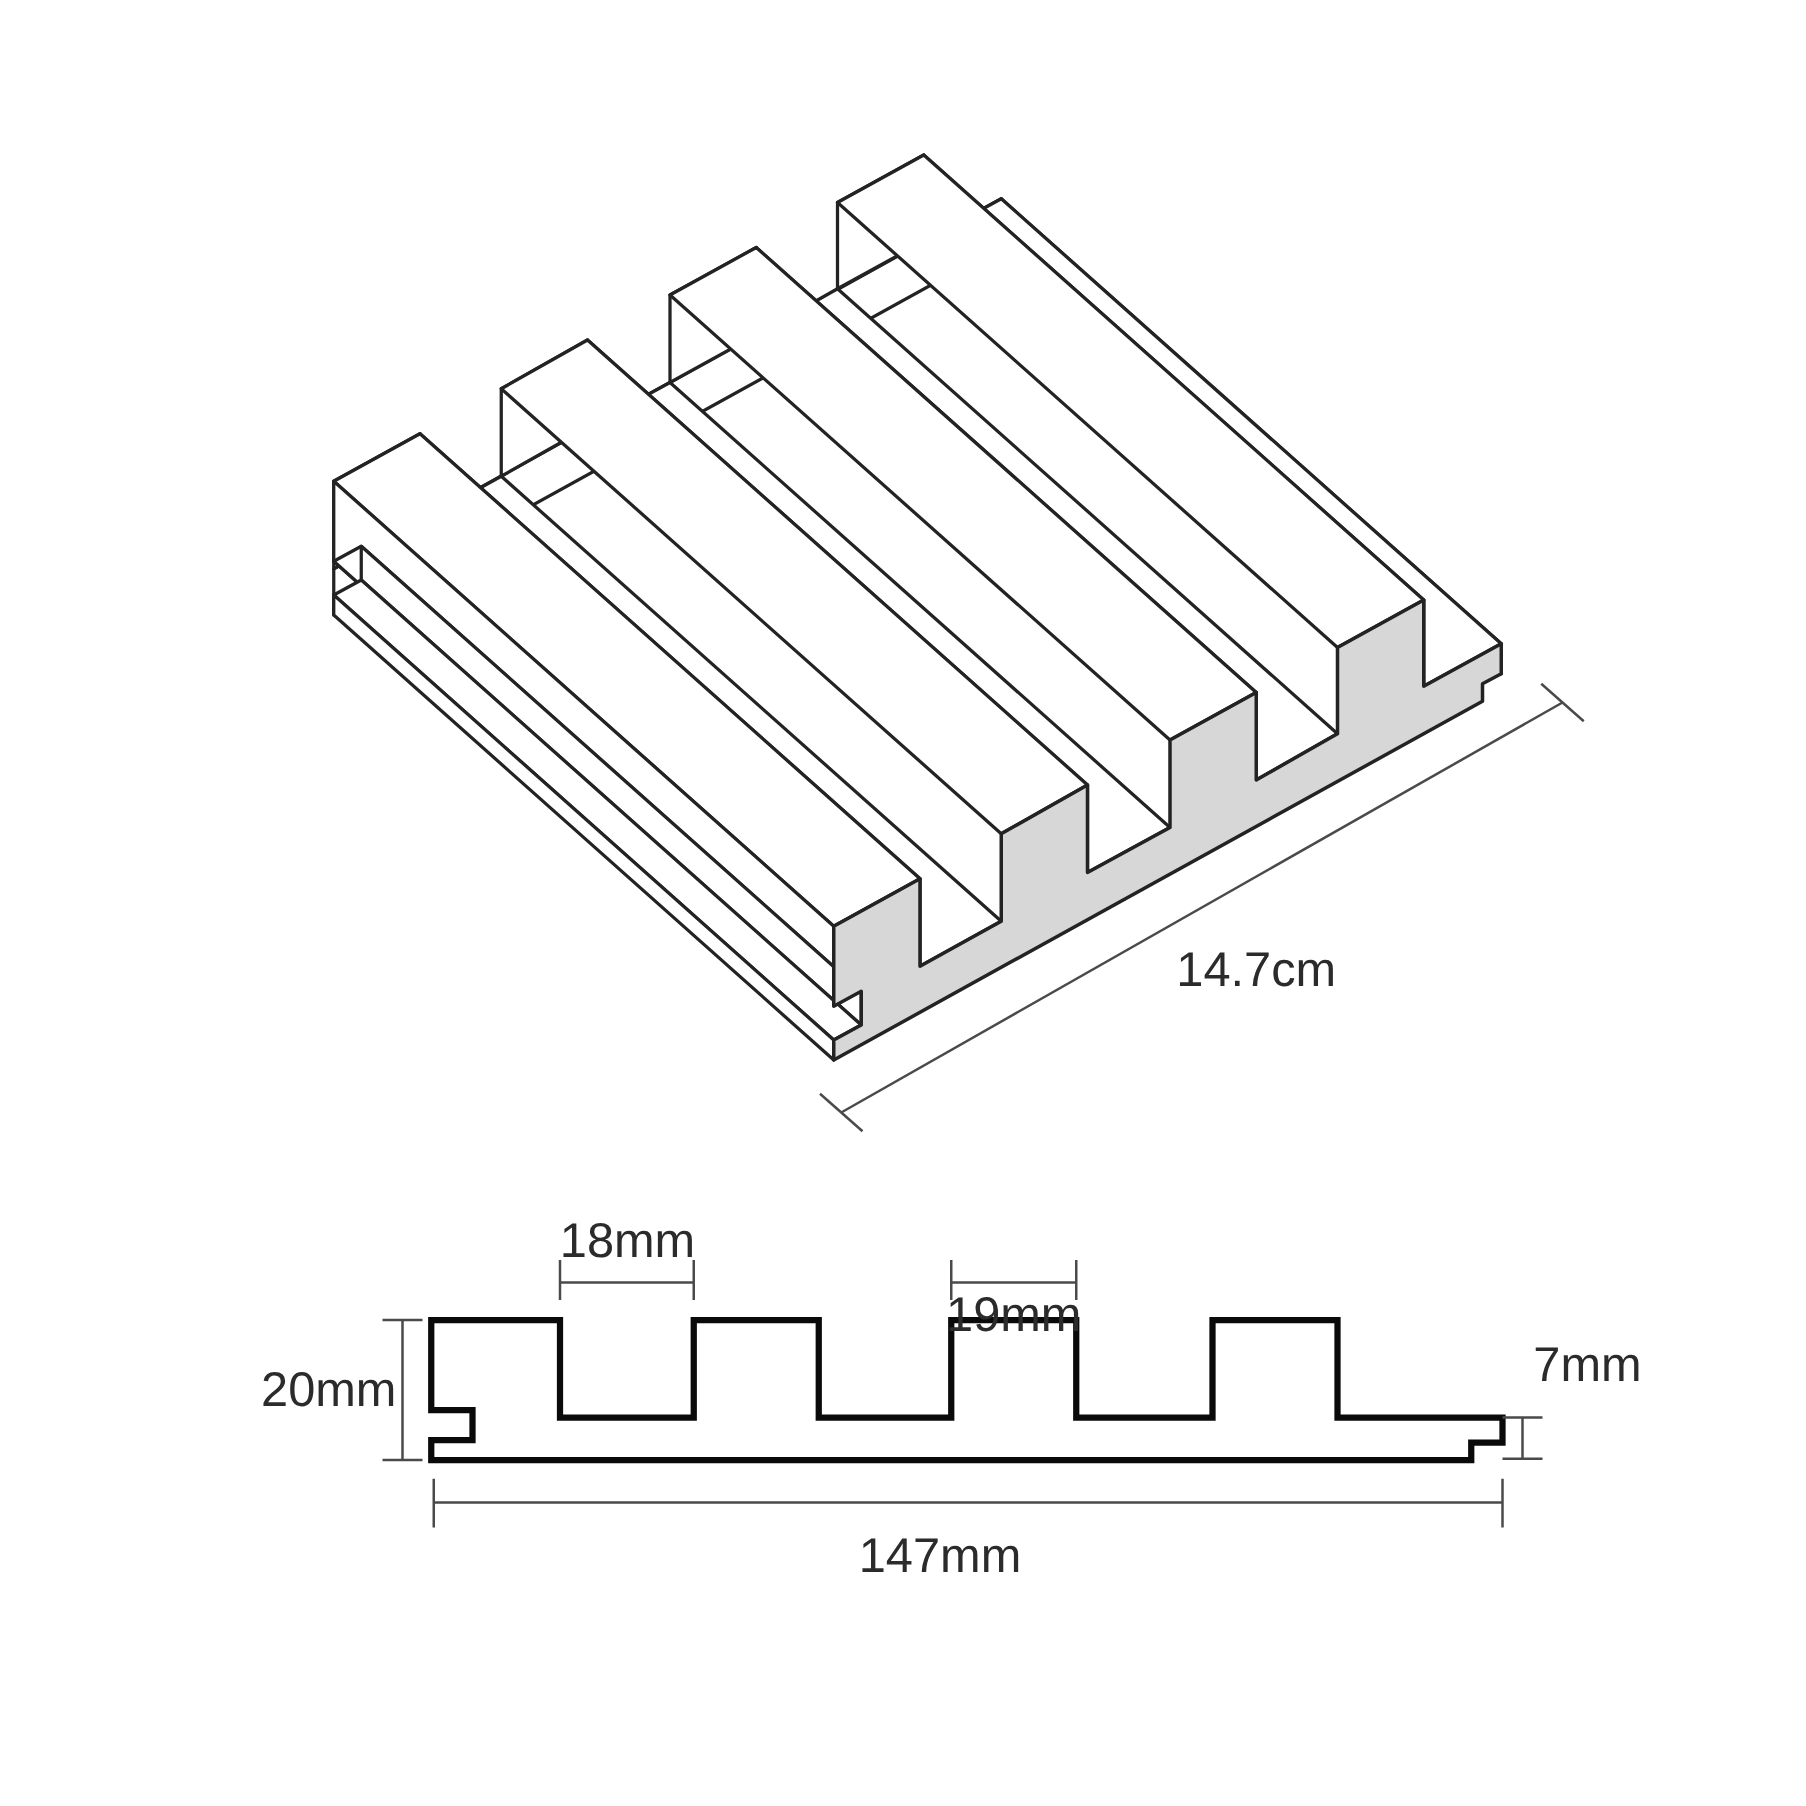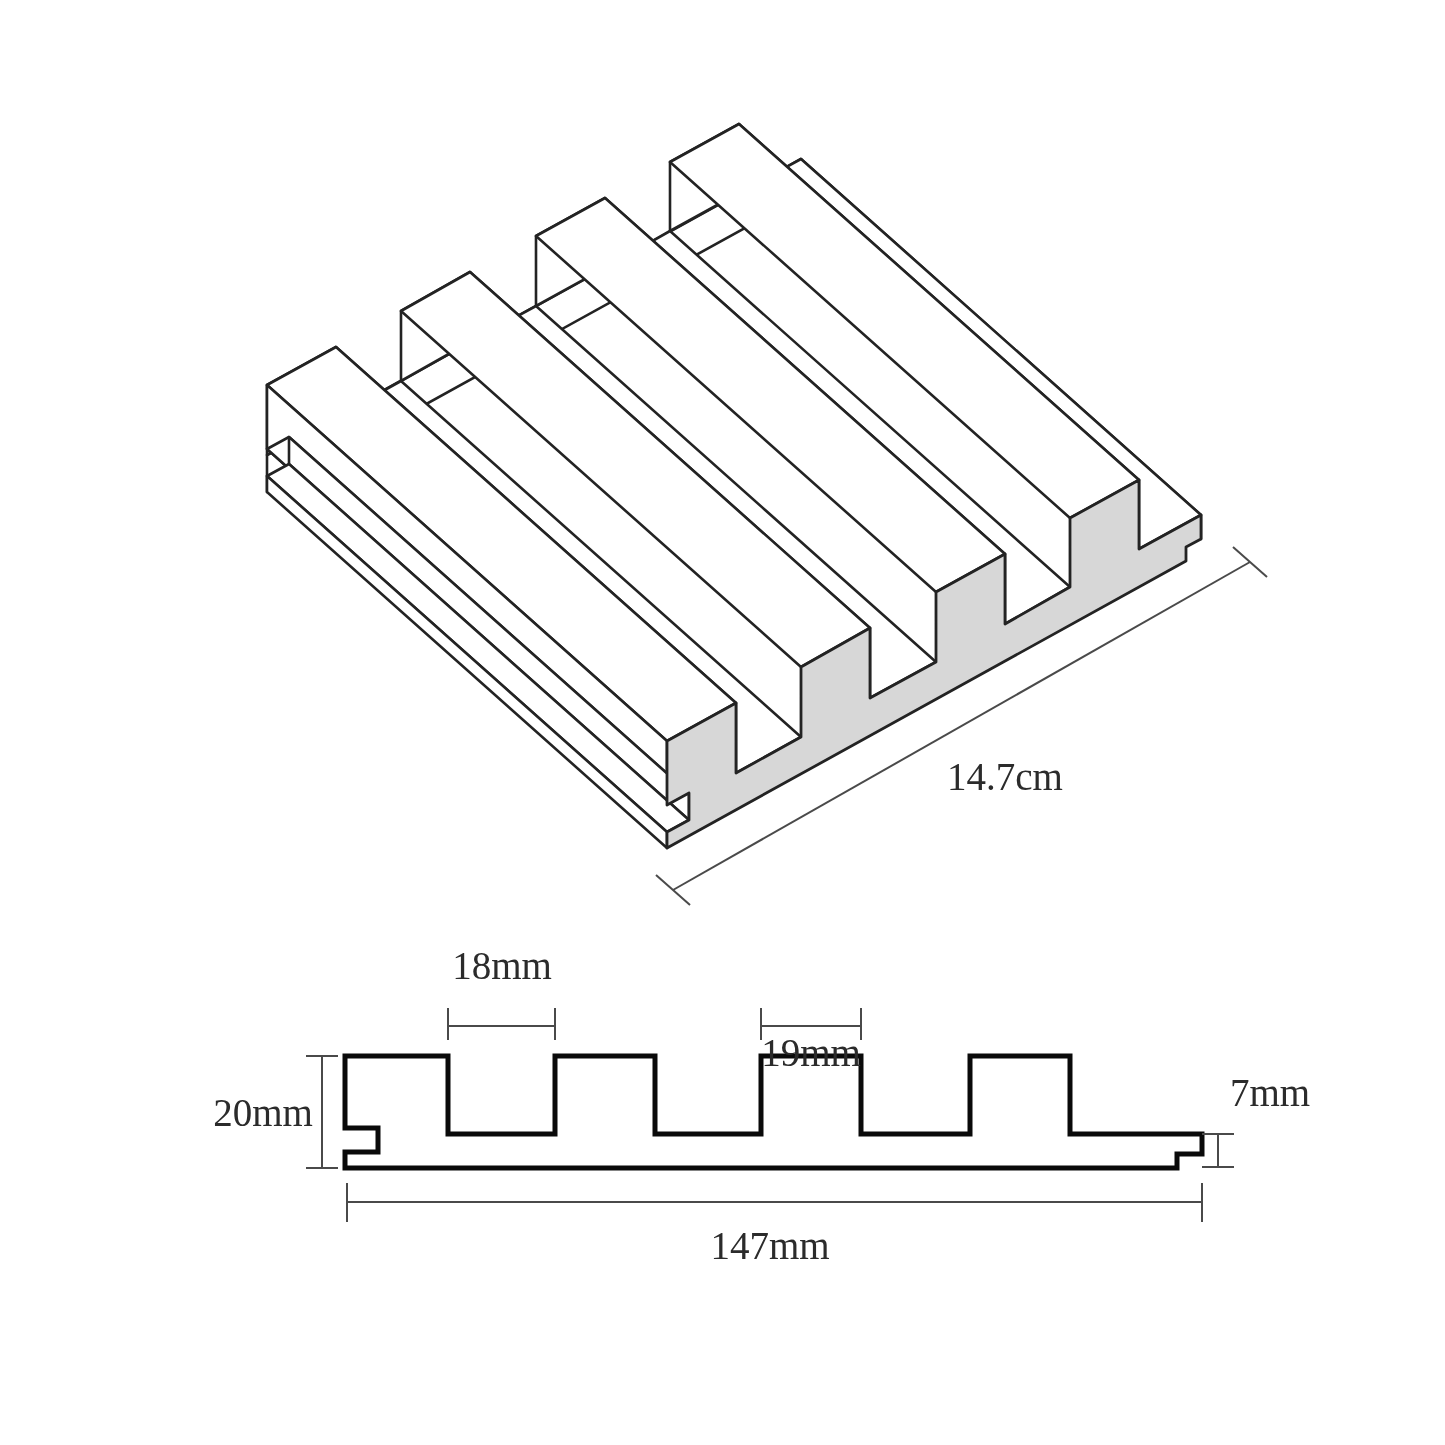--- a/index.html
+++ b/index.html
@@ -1,18 +1,18 @@
 <!DOCTYPE html>
 <html><head>
 <meta charset="utf-8">
 <style>
   html,body{margin:0;padding:0;background:#ffffff;}
   .stage{
     position:relative;width:1445px;height:1445px;background:#ffffff;
-    font-family:Liberation Serif, serif;overflow:hidden;
+    font-family:Liberation Sans, sans-serif;overflow:hidden;
   }
   .stage svg{position:absolute;left:0;top:0;}
   .dim-label{
     position:absolute;transform:translate(-50%,-50%);
     font-size:39px;font-weight:400;color:#2b2b2b;letter-spacing:0px;
     white-space:nowrap;line-height:1;
   }
   .face{fill:#ffffff;stroke:#232323;stroke-width:2.6;stroke-linejoin:round;}
   .cut{stroke:#232323;stroke-width:2.8;stroke-linejoin:round;}
   .dimline{stroke:#4a4a4a;stroke-width:2;fill:none;}
@@ -96,22 +96,22 @@
       <g>
         <line class="dimline" x1="347" y1="1202" x2="1202" y2="1202"></line>
         <line class="dimline" x1="347" y1="1183" x2="347" y2="1222"></line>
         <line class="dimline" x1="1202" y1="1183" x2="1202" y2="1222"></line>
       </g>
     </g>
   </svg>
 
   <div class="dim-label" style="left:1005px;top:776px;">14.7cm</div>
 
-  <div class="dim-label" style="left:502px;top:965px;">18mm</div>
+  <div class="dim-label" style="left:502px;top:993px;">18mm</div>
 
   <div class="dim-label" style="left:811px;top:1052px;">19mm</div>
 
   <div class="dim-label" style="left:263px;top:1112px;">20mm</div>
 
   <div class="dim-label" style="left:1270px;top:1092px;">7mm</div>
 
-  <div class="dim-label" style="left:770px;top:1245px;">147mm</div>
+  <div class="dim-label" style="left:752px;top:1245px;">147mm</div>
 </div>
 
 </body></html>

